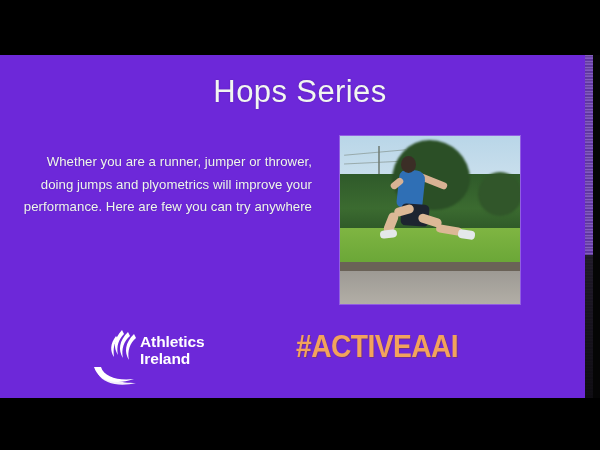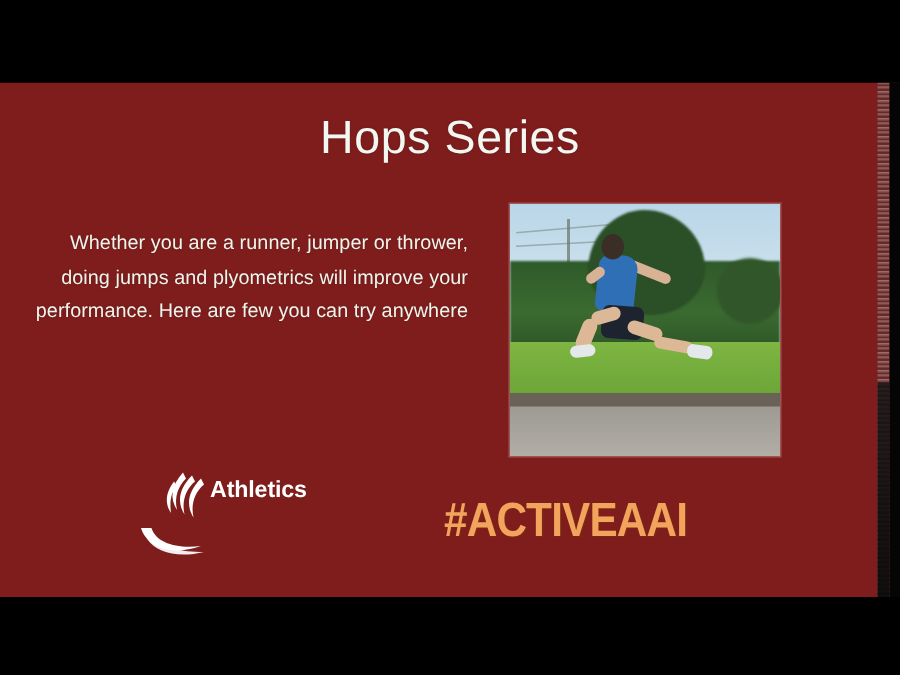--- a/index.html
+++ b/index.html
@@ -35,21 +35,21 @@
   .letterbox-top { top: 0; height: 55px; }
   .letterbox-bottom { top: 398px; height: 52px; }
 
   
   .slide {
     position: absolute;
     left: 0;
     top: 55px;
     width: 600px;
     height: 343px;
-    background: #7f1d1d;
+    background: #6d28d9;
     overflow: hidden;
   }
 
   
   .slide-title {
     position: absolute;
     left: 0;
     top: 21px;
     width: 600px;
     text-align: center;
@@ -226,21 +226,21 @@
     position: absolute; left: 66px; top: 76px;
     width: 17px; height: 9px;
     background: #e4e8ea; border-radius: 4px;
     transform: rotate(8deg);
   }
 
   
   .logo {
     position: absolute;
     left: 92px;
-    top: 257px;
+    top: 272px;
     width: 140px;
     height: 62px;
   }
   .logo-mark {
     position: absolute;
     left: 0; top: 0;
     width: 52px; height: 60px;
   }
   .logo-text {
     position: absolute;
@@ -355,20 +355,21 @@
           <path d="M30 3 C22 12, 21 20, 26 28 C24 19, 27 12, 32 7 Z"></path>
           <path d="M36 5 C27 14, 26 23, 31 31 C29 22, 32 14, 38 9 Z"></path>
           <path d="M42 7 C33 16, 32 25, 37 33 C35 24, 38 16, 44 11 Z"></path>
           <path d="M24 9 C18 17, 18 24, 22 30 C21 22, 22 16, 26 12 Z"></path>
         </g>
         <path d="M2 40 C6 53, 22 59, 42 52 C26 54, 12 50, 9 40 Z" fill="#ffffff"></path>
         <path d="M6 47 C12 57, 28 60, 44 56 C29 56, 15 53, 12 46 Z" fill="#ffffff" opacity="0.92"></path>
       </svg>
       <div class="logo-text">
         <span>Athletics</span>
+        <span>Ireland</span>
       </div>
     </div>
 
     <div class="hashtag">#ACTIVEAAI</div>
 
     <div class="edge-artifact"></div>
     <div class="edge-artifact-lower"></div>
     <div class="edge-black"></div>
   </div>
 

